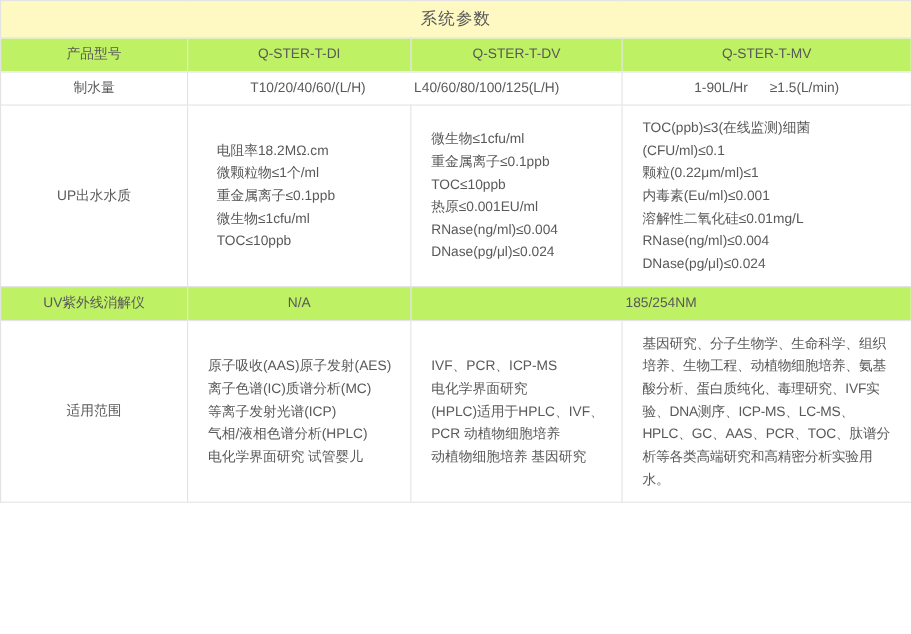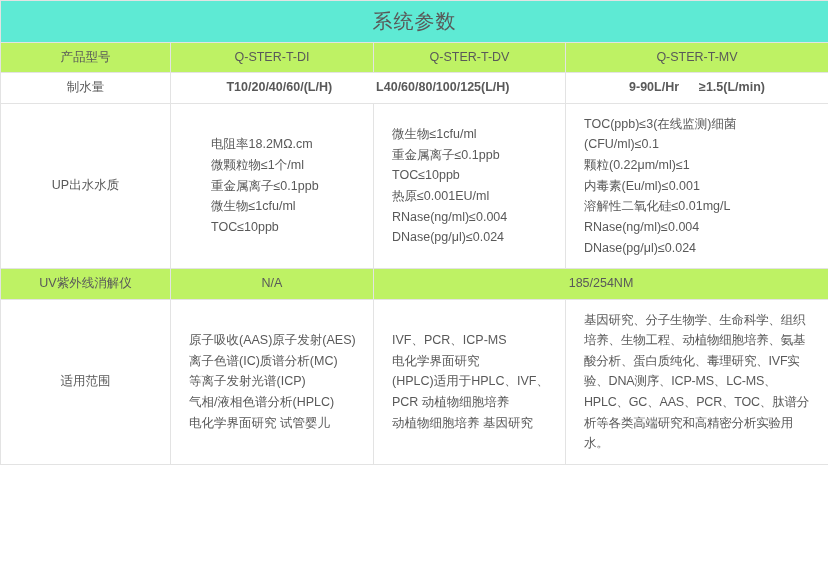--- a/index.html
+++ b/index.html
@@ -32,23 +32,23 @@
     font-weight: normal;
   }
 
   
   .col-label { width: 170px; }
   .col-di    { width: 203px; }
   .col-dv    { width: 192px; }
   .col-mv    { width: 263px; }
 
   .title-bar {
-    background: #5eead4;
+    background: #fef9c3;
     color: #ffffff;
-    font-size: 20px;
+    font-size: 15px;
     font-weight: bold;
     text-align: center;
     padding: 7px 0 8px 0;
     border: 1px solid #76a263;
     letter-spacing: 1px;
   }
 
   tr.shade td { background: #bef264; }
   tr.plain td { background: #ffffff; }
 
@@ -61,28 +61,28 @@
   }
 
   td.block-cell {
     text-align: left;
     padding: 10px 12px 10px 18px;
     vertical-align: middle;
     line-height: 1.65;
   }
 
   td.block-cell.center-narrow {
-    padding-left: 40px;
+    padding-left: 26px;
   }
 
   .multi { white-space: pre-line; }
 
   .tight { letter-spacing: -0.2px; }
 
-  .spaced-inline { display: inline-block; font-weight: bold; }
+  .spaced-inline { display: inline-block; }
   .gap-l { margin-left: 44px; }
   .gap-m { margin-left: 20px; }
 </style>
 </head>
 <body>
 
 <table class="spec-table">
   <colgroup>
     <col class="col-label">
     <col class="col-di">
@@ -105,21 +105,21 @@
     </tr>
 
 
 
     <tr class="plain">
       <td class="label">制水量</td>
       <td colspan="2">
         <span class="spaced-inline">T10/20/40/60/(L/H)</span><span class="spaced-inline gap-l">L40/60/80/100/125(L/H)</span>
       </td>
       <td>
-        <span class="spaced-inline">9-90L/Hr</span><span class="spaced-inline gap-m">≥1.5(L/min)</span>
+        <span class="spaced-inline">1-90L/Hr</span><span class="spaced-inline gap-m">≥1.5(L/min)</span>
       </td>
     </tr>
 
 
     <tr class="plain">
       <td class="label">UP出水水质</td>
       <td class="block-cell multi center-narrow">电阻率18.2MΩ.cm
 微颗粒物≤1个/ml
 重金属离子≤0.1ppb
 微生物≤1cfu/ml

